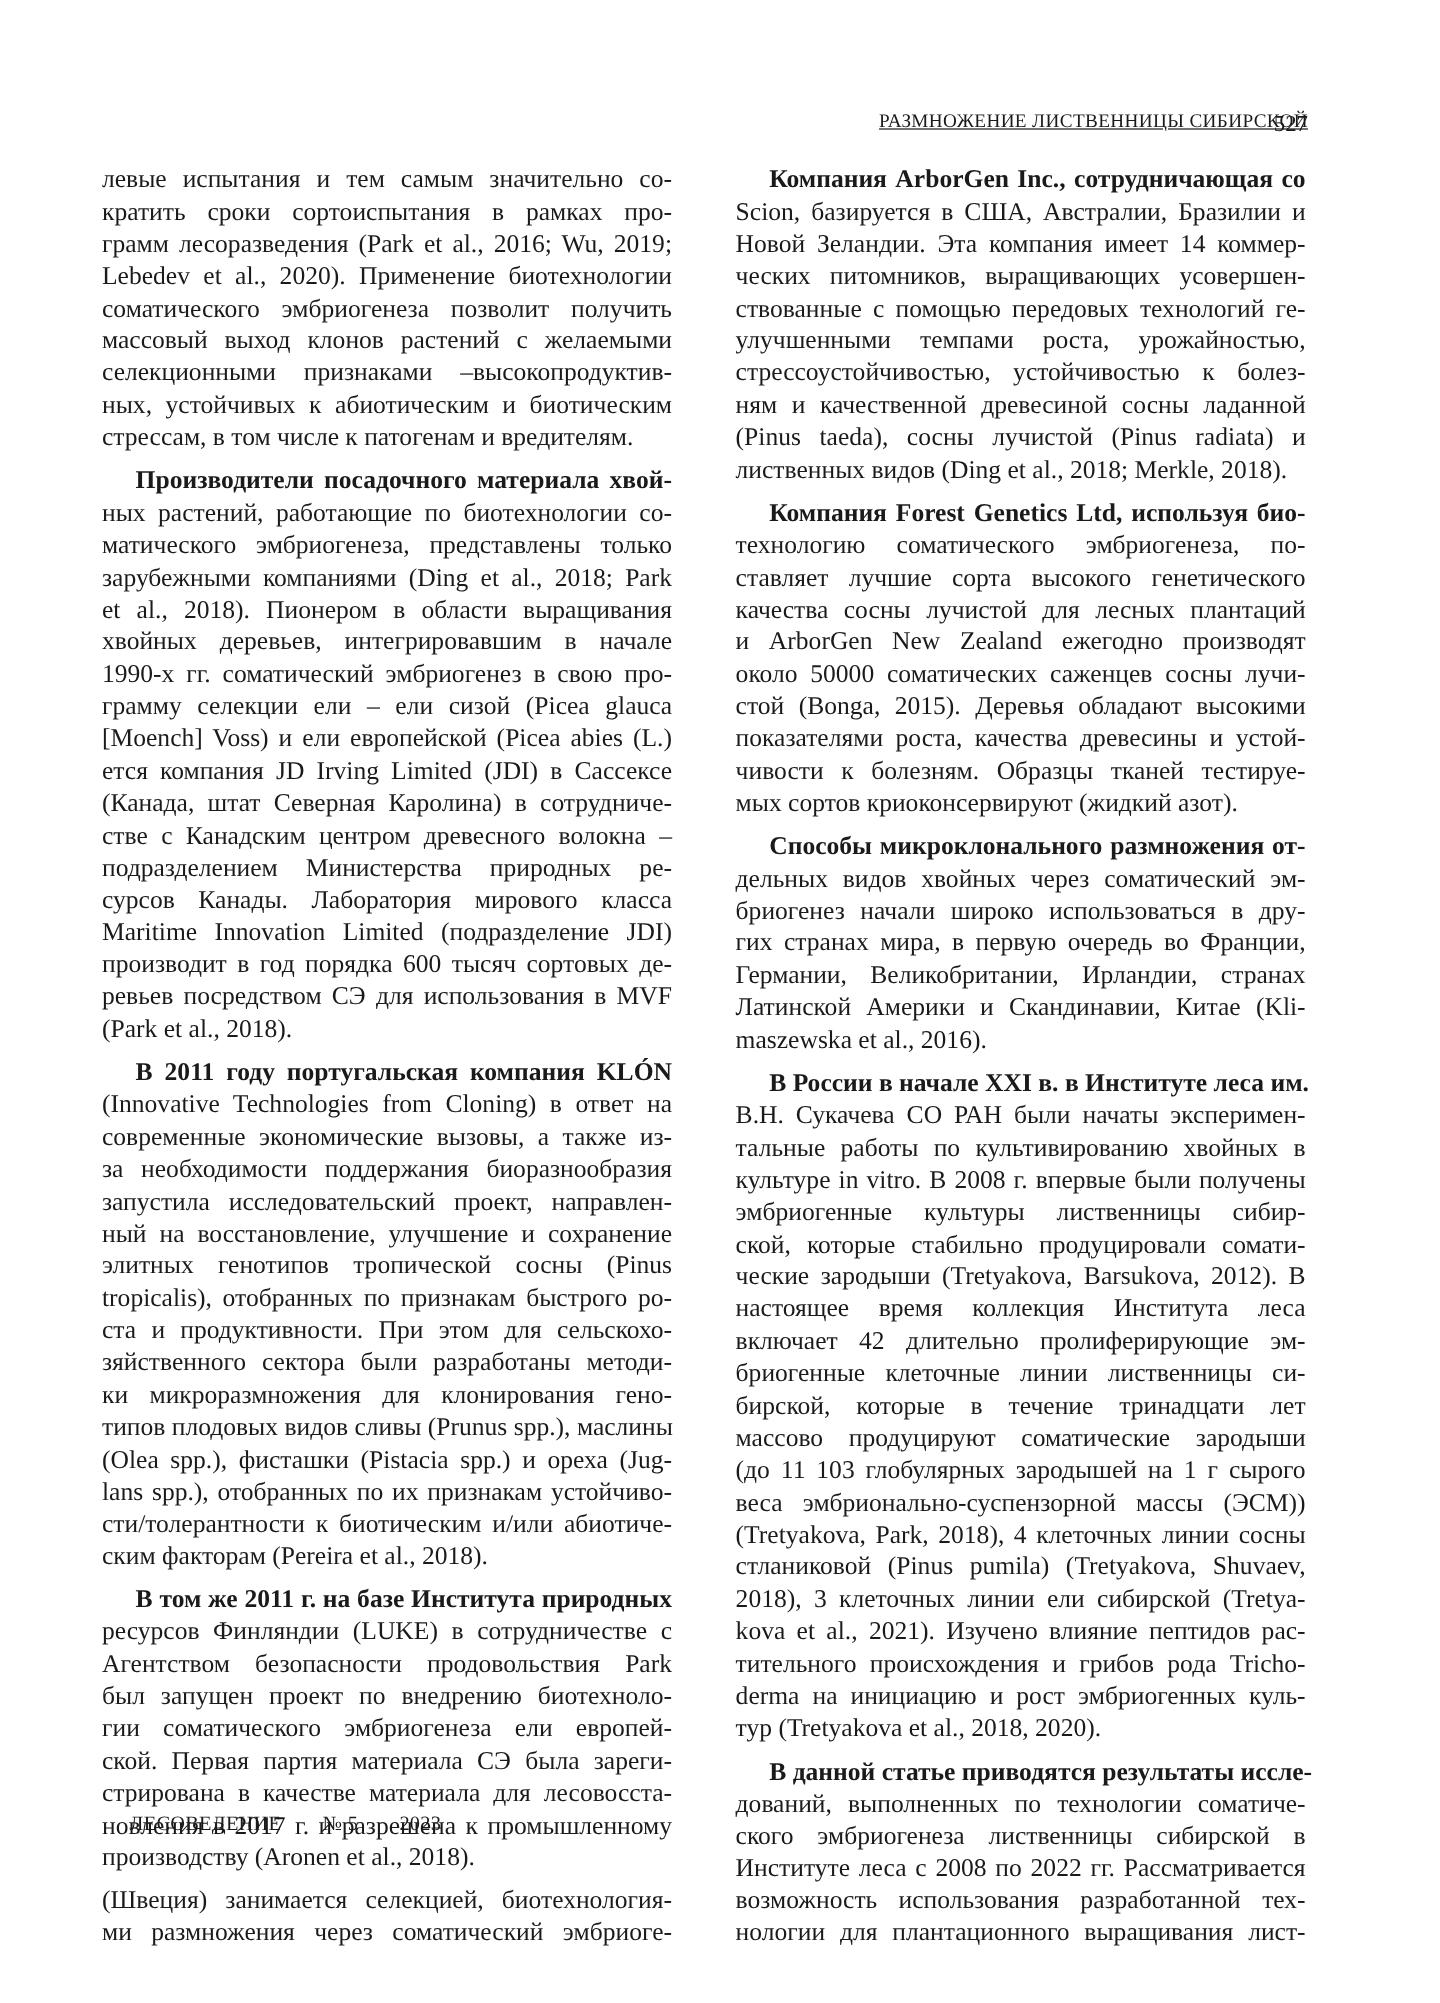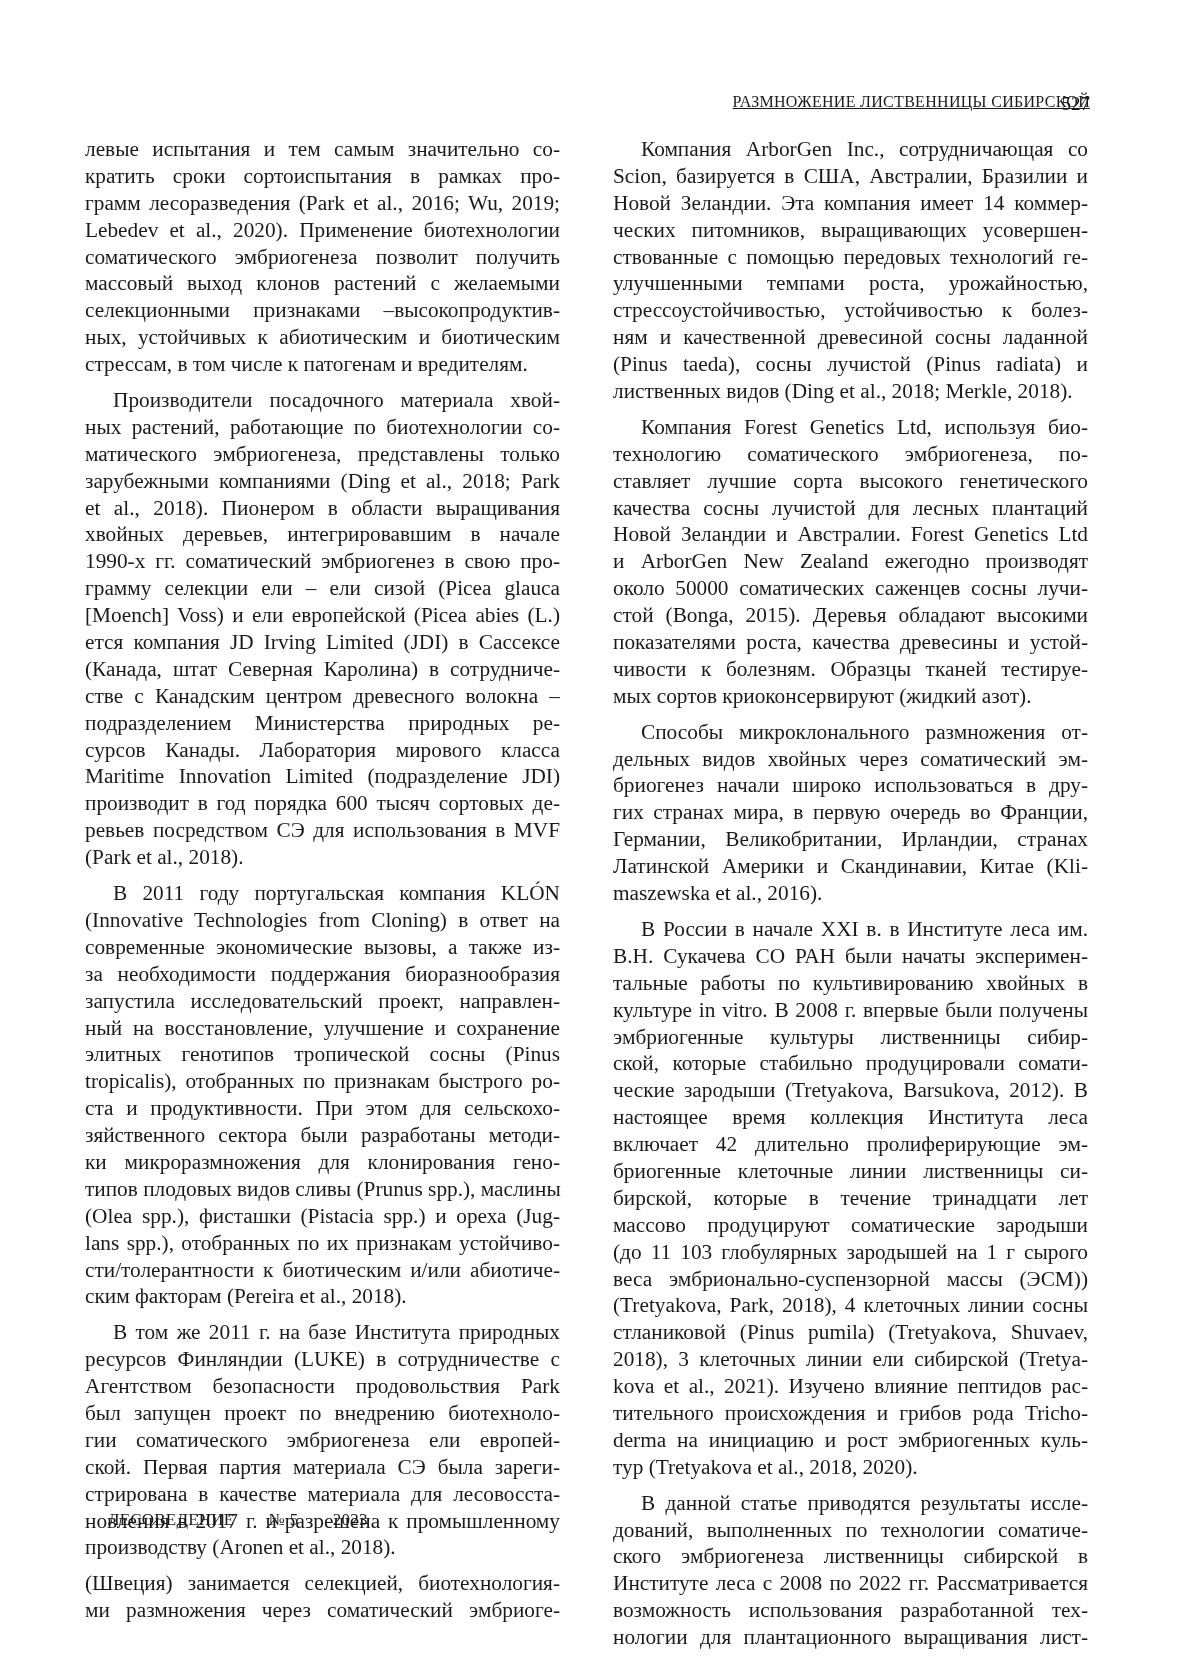--- a/index.html
+++ b/index.html
@@ -10,21 +10,21 @@
   .running-title { position: absolute; left: 0; right: 0; text-align: right;
                    font-size: 16px; letter-spacing: 0.3px; top: 0; text-decoration: underline; }
   .page-number { position: absolute; right: 0; top: 0; font-size: 19px; }
   .column { position: absolute; top: 136px; width: 475px; }
   .col-left { left: 85px; }
   .col-right { left: 613px; }
   .para { margin: 0 0 9px 0; }
   .line { display: block; height: 26.9px; line-height: 26.9px; font-size: 21.3px;
           text-align: justify; text-align-last: justify; white-space: nowrap; overflow: visible; }
   .line.last { text-align-last: left; }
-  .line.indent { padding-left: 28px; }
+  .line.indent { padding-left: 28px; font-weight: bold; }
   .para .line span.it { }
   .footer { position: absolute; top: 1510px; left: 108px; font-size: 17px; letter-spacing: 0.2px; }
   .footer span { margin-right: 30px; }
 </style>
 </head>
 <body>
 
 <div class="page">
   <div class="running-head">
     <div class="running-title">РАЗМНОЖЕНИЕ ЛИСТВЕННИЦЫ СИБИРСКОЙ</div>
@@ -108,21 +108,20 @@
         <span class="line"><span>стрессоустойчивостью, устойчивостью к болез-</span></span>
         <span class="line"><span>ням и качественной древесиной сосны ладанной</span></span>
         <span class="line"><span>(</span><span class="it">Pinus taeda</span><span>), сосны лучистой (</span><span class="it">Pinus radiata</span><span>) и</span></span>
         <span class="line last"><span>лиственных видов (Ding et al., 2018; Merkle, 2018).</span></span>
       </div>
       <div class="para">
         <span class="line indent"><span>Компания Forest Genetics Ltd, используя био-</span></span>
         <span class="line"><span>технологию соматического эмбриогенеза, по-</span></span>
         <span class="line"><span>ставляет лучшие сорта высокого генетического</span></span>
         <span class="line"><span>качества сосны лучистой для лесных плантаций</span></span>
-        <span class="line"><span>Новой Зеландии и Австралии. Forest Genetics Ltd</span></span>
         <span class="line"><span>и ArborGen New Zealand ежегодно производят</span></span>
         <span class="line"><span>около 50000 соматических саженцев сосны лучи-</span></span>
         <span class="line"><span>стой (Bonga, 2015). Деревья обладают высокими</span></span>
         <span class="line"><span>показателями роста, качества древесины и устой-</span></span>
         <span class="line"><span>чивости к болезням. Образцы тканей тестируе-</span></span>
         <span class="line last"><span>мых сортов криоконсервируют (жидкий азот).</span></span>
       </div>
       <div class="para">
         <span class="line indent"><span>Способы микроклонального размножения от-</span></span>
         <span class="line"><span>дельных видов хвойных через соматический эм-</span></span>

